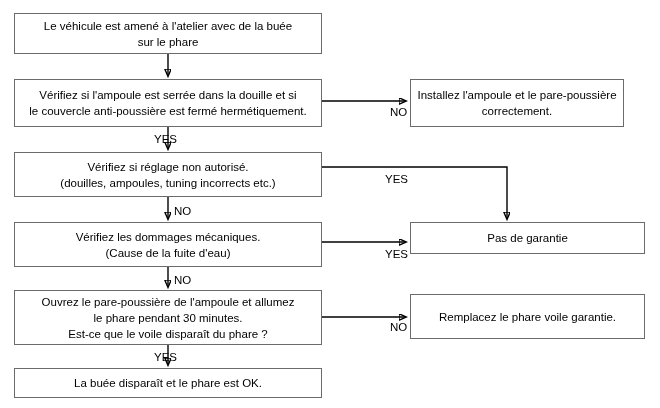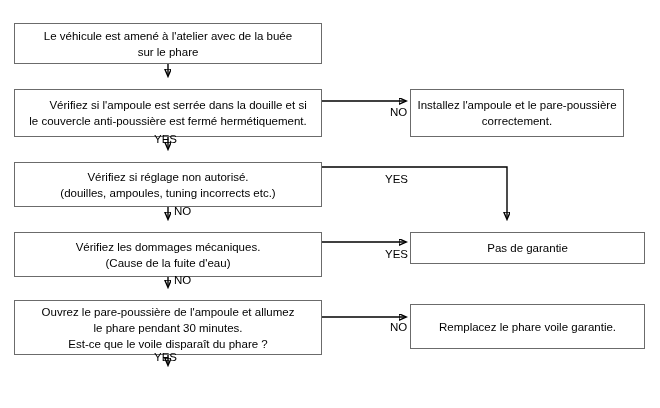--- a/index.html
+++ b/index.html
@@ -25,21 +25,20 @@
     border: 1px solid #6b6b6b;
     background: #ffffff;
     display: flex;
     align-items: center;
     justify-content: center;
     text-align: center;
     color: #000000;
     font-size: 11.5px;
     line-height: 16px;
     padding: 14px 6px;
-    margin-top: 10px;
   }
   .node .node-text {
     display: block;
     white-space: pre-line;
   }
   .edge-label {
     position: absolute;
     color: #000000;
     font-size: 11.5px;
     line-height: 14px;
@@ -90,21 +89,21 @@
     <line x1="322" y1="317" x2="406" y2="317" marker-end="url(#arrow)" stroke="#000000"></line>
 
     <line x1="168" y1="345" x2="168" y2="365" marker-end="url(#arrow)" stroke="#000000"></line>
   </svg>
 
   <div class="node" style="left: 14px; top: 13px; width: 308px; height: 41px; border-color: rgb(107, 107, 107); background: rgb(255, 255, 255); color: rgb(0, 0, 0);">
     <span class="node-text">Le véhicule est amené à l'atelier avec de la buée
 sur le phare</span>
   </div>
 
-  <div class="node" style="left: 14px; top: 79px; width: 308px; height: 48px; border-color: rgb(107, 107, 107); background: rgb(255, 255, 255); color: rgb(0, 0, 0); text-align: right;">
+  <div class="node" style="left: 14px; top: 79px; width: 308px; height: 48px; border-color: rgb(107, 107, 107); background: rgb(255, 255, 255); color: rgb(0, 0, 0);">
     <span class="node-text">Vérifiez si l'ampoule est serrée dans la douille et si
 le couvercle anti-poussière est fermé hermétiquement.</span>
   </div>
 
   <div class="node" style="left: 410px; top: 79px; width: 214px; height: 48px; border-color: rgb(107, 107, 107); background: rgb(255, 255, 255); color: rgb(0, 0, 0);">
     <span class="node-text">Installez l'ampoule et le pare-poussière
 correctement.</span>
   </div>
 
   <div class="node" style="left: 14px; top: 152px; width: 308px; height: 45px; border-color: rgb(107, 107, 107); background: rgb(255, 255, 255); color: rgb(0, 0, 0);">
@@ -124,20 +123,23 @@
   <div class="node" style="left: 14px; top: 290px; width: 308px; height: 55px; border-color: rgb(107, 107, 107); background: rgb(255, 255, 255); color: rgb(0, 0, 0);">
     <span class="node-text">Ouvrez le pare-poussière de l'ampoule et allumez
 le phare pendant 30 minutes.
 Est-ce que le voile disparaît du phare ?</span>
   </div>
 
   <div class="node" style="left: 410px; top: 294px; width: 235px; height: 45px; border-color: rgb(107, 107, 107); background: rgb(255, 255, 255); color: rgb(0, 0, 0);">
     <span class="node-text">Remplacez le phare voile garantie.</span>
   </div>
 
+  <div class="node" style="left: 14px; top: 368px; width: 308px; height: 27px; border-color: rgb(107, 107, 107); background: rgb(255, 255, 255); color: rgb(0, 0, 0);">
+    <span class="node-text">La buée disparaît et le phare est OK.</span>
+  </div>
 
   <span class="edge-label" style="left: 345px; top: 105px; color: rgb(0, 0, 0);">NO</span>
 
   <span class="edge-label" style="left: 109px; top: 132px; color: rgb(0, 0, 0);">YES</span>
 
   <span class="edge-label" style="left: 340px; top: 172px; color: rgb(0, 0, 0);">YES</span>
 
   <span class="edge-label" style="left: 129px; top: 204px; color: rgb(0, 0, 0);">NO</span>
 
   <span class="edge-label" style="left: 340px; top: 247px; color: rgb(0, 0, 0);">YES</span>

